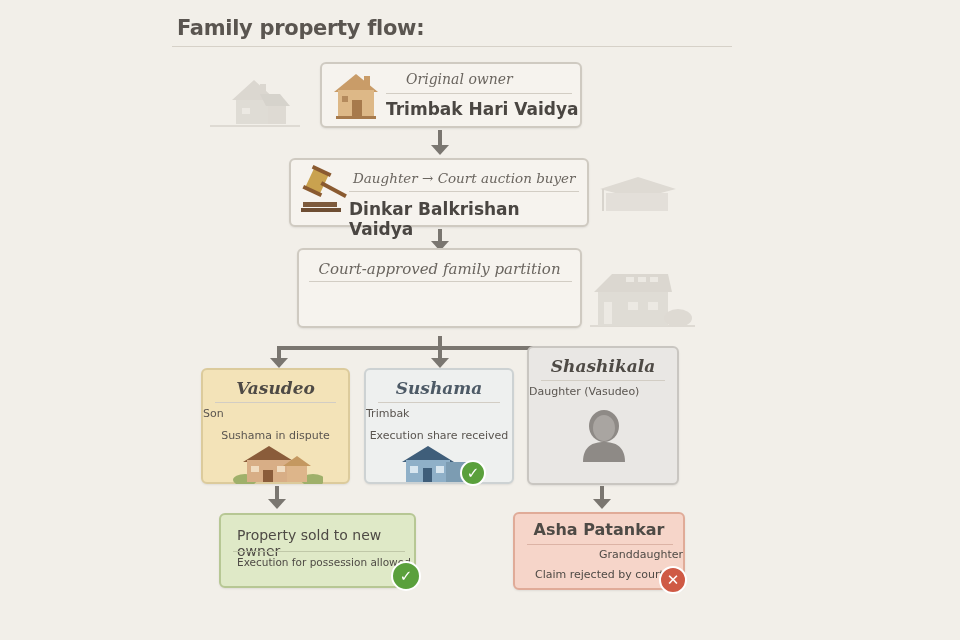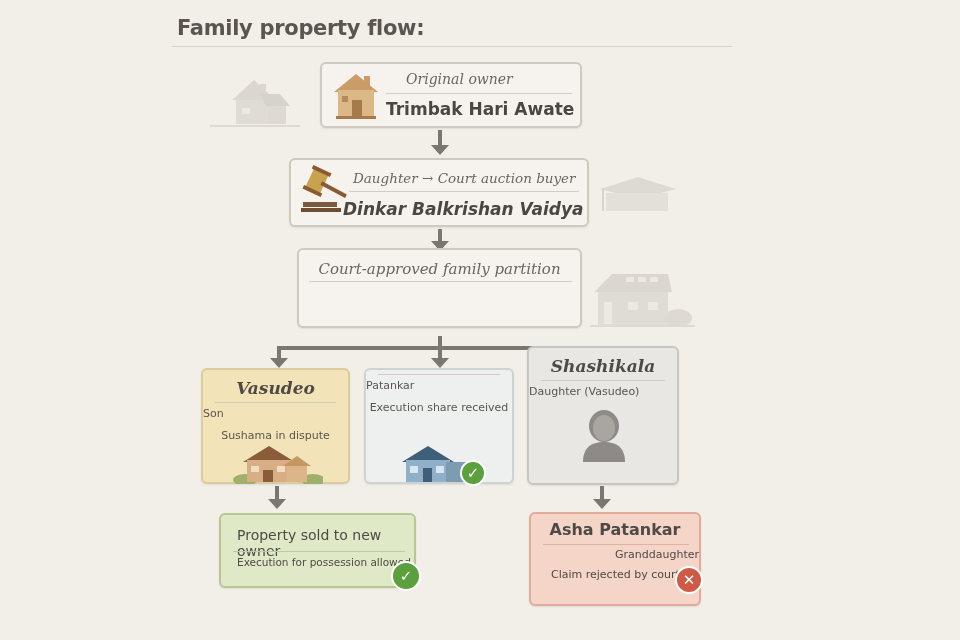--- a/index.html
+++ b/index.html
@@ -89,38 +89,38 @@
   <svg style="position:absolute;left:10px;top:8px" width="48" height="48" viewBox="0 0 48 48">
     <polygon points="2,20 24,2 46,20" fill="#c99c68"></polygon>
     <rect x="6" y="18" width="36" height="26" fill="#ddb887"></rect>
     <rect x="32" y="4" width="6" height="10" fill="#c99c68"></rect>
     <rect x="20" y="28" width="10" height="16" fill="#a77a4c"></rect>
     <rect x="10" y="24" width="6" height="6" fill="#b48a5c"></rect>
     <rect x="4" y="44" width="40" height="3" fill="#a77a4c"></rect>
   </svg>
   <div class="sub" style="position:absolute;left:84px;top:7px;">Original owner</div>
   <div class="rule" style="position:absolute;left:64px;top:29px;width:186px;"></div>
-  <div class="name" style="position:absolute;left:64px;top:35px;">Trimbak Hari Awate</div>
+  <div class="name" style="position:absolute;left:64px;top:35px;">Trimbak Hari Vaidya</div>
 </div>
 
 <div class="conn" style="left:438px;top:130px;width:4px;height:16px;"></div>
 <div class="arrowhead" style="left:431px;top:145px;"></div>
 
 <div class="box" style="left:289px;top:158px;width:300px;height:69px;">
   <svg style="position:absolute;left:10px;top:4px" width="52" height="50" viewBox="0 0 52 50">
     <rect x="8" y="6" width="16" height="22" rx="2" fill="#c9a24f" transform="rotate(25 16 17)"></rect>
     <rect x="6" y="4" width="20" height="4" fill="#8a5a30" transform="rotate(25 16 17)"></rect>
     <rect x="6" y="26" width="20" height="4" fill="#8a5a30" transform="rotate(25 16 17)"></rect>
     <rect x="20" y="18" width="28" height="4" fill="#8a5a30" transform="rotate(28 22 20)"></rect>
     <rect x="2" y="38" width="34" height="5" fill="#7d5a3c"></rect>
     <rect x="0" y="44" width="40" height="4" fill="#6e4e33"></rect>
   </svg>
   <div class="sub" style="position:absolute;left:62px;top:10px;font-size:13.5px;">Daughter → Court auction buyer</div>
   <div class="rule" style="position:absolute;left:58px;top:31px;width:230px;"></div>
-  <div class="name" style="position:absolute;left:52px;top:39px;font-style:italic;">Dinkar Balkrishan Vaidya</div>
+  <div class="name" style="position:absolute;left:58px;top:39px;">Dinkar Balkrishan Vaidya</div>
 </div>
 
 <div class="conn" style="left:438px;top:229px;width:4px;height:13px;"></div>
 <div class="arrowhead" style="left:431px;top:241px;"></div>
 
 <div class="box" style="left:297px;top:248px;width:285px;height:80px;">
   <div class="sub" style="position:absolute;left:0;right:0;top:10px;text-align:center;font-size:15px;">Court-approved family partition</div>
   <div class="rule" style="position:absolute;left:10px;top:31px;width:263px;"></div>
 </div>
 
@@ -145,22 +145,23 @@
     <rect x="14" y="16" width="44" height="22" fill="#d8ae86"></rect>
     <polygon points="50,22 64,12 78,22" fill="#c49860"></polygon>
     <rect x="54" y="22" width="20" height="16" fill="#ddb58a"></rect>
     <rect x="30" y="26" width="10" height="12" fill="#8a5c3a"></rect>
     <rect x="18" y="22" width="8" height="6" fill="#f0dcc0"></rect>
     <rect x="44" y="22" width="8" height="6" fill="#f0dcc0"></rect>
   </svg>
 </div>
 
 <div class="box" style="left:364px;top:368px;width:150px;height:116px;background:#eef0ef;border-color:#cdd2d3;">
+  <div class="child-name" style="margin-top:8px;color:#4d5a66;">Sushama</div>
   <div class="rule" style="margin:4px 12px 0;"></div>
-  <div class="child-role">Patankar</div>
+  <div class="child-role">Trimbak</div>
   <div class="child-note">Execution share received</div>
   <svg style="position:absolute;left:34px;top:74px" width="70" height="40" viewBox="0 0 70 40">
     <polygon points="2,18 28,2 54,18" fill="#3f5e7a"></polygon>
     <rect x="6" y="16" width="44" height="22" fill="#8fb0c8"></rect>
     <rect x="46" y="18" width="20" height="20" fill="#7c9cb2"></rect>
     <rect x="23" y="24" width="9" height="14" fill="#3f5e7a"></rect>
     <rect x="10" y="22" width="8" height="7" fill="#d8e6ef"></rect>
     <rect x="36" y="22" width="8" height="7" fill="#d8e6ef"></rect>
   </svg>
   <div class="badge" style="left:94px;top:90px;background:#5aa03c;">✓</div>
@@ -182,19 +183,19 @@
 <div class="conn" style="left:600px;top:486px;width:4px;height:14px;"></div>
 <div class="arrowhead" style="left:593px;top:499px;"></div>
 
 <div class="box" style="left:219px;top:513px;width:197px;height:75px;background:#dfe9c7;border-color:#b7c794;">
   <div style="position:absolute;left:16px;top:12px;font-size:14px;color:#4e4a45;">Property sold to new owner</div>
   <div class="rule" style="position:absolute;left:12px;top:36px;width:172px;background:#c0c8a8;"></div>
   <div style="position:absolute;left:16px;top:41px;font-size:10.5px;color:#4e4a45;">Execution for possession allowed</div>
   <div class="badge" style="left:170px;top:46px;width:30px;height:30px;background:#5aa03c;">✓</div>
 </div>
 
-<div class="box" style="left:513px;top:512px;width:172px;height:94px;background:#f6d5c9;border-color:#e0ab98;margin-left:16px;">
+<div class="box" style="left:513px;top:512px;width:172px;height:78px;background:#f6d5c9;border-color:#e0ab98;">
   <div style="position:absolute;left:0;right:0;top:6px;text-align:center;font-size:16px;font-weight:bold;color:#4e4a45;">Asha Patankar</div>
   <div class="rule" style="position:absolute;left:12px;top:30px;width:146px;background:#dcb3a5;"></div>
   <div style="position:absolute;left:0;right:0;top:34px;text-align:right;font-size:11px;color:#4e4a45;">Granddaughter</div>
   <div style="position:absolute;left:20px;top:54px;font-size:11px;color:#4e4a45;">Claim rejected by court</div>
   <div class="badge" style="left:144px;top:52px;width:28px;height:28px;background:#cf5a45;">✕</div>
 </div>
 
 </body></html>

